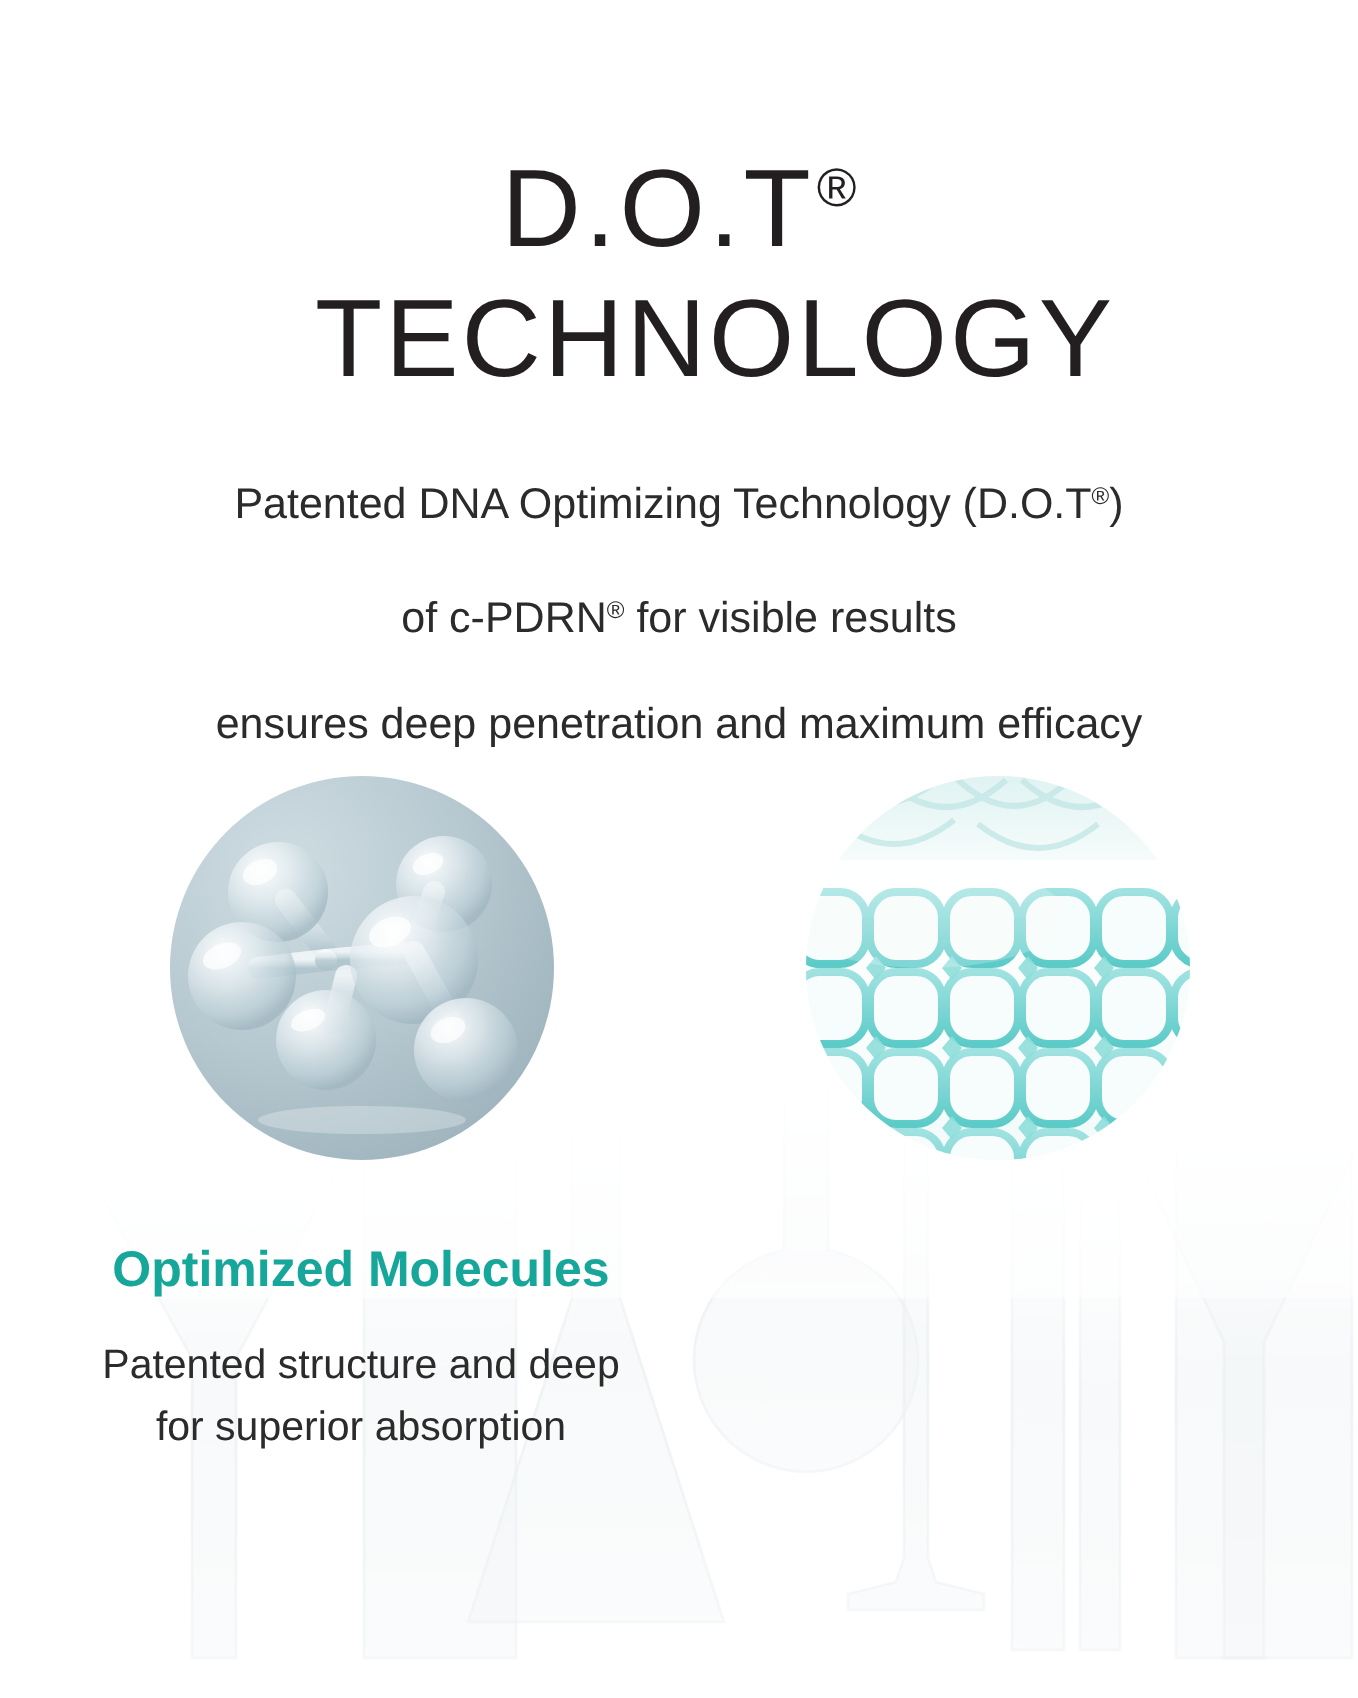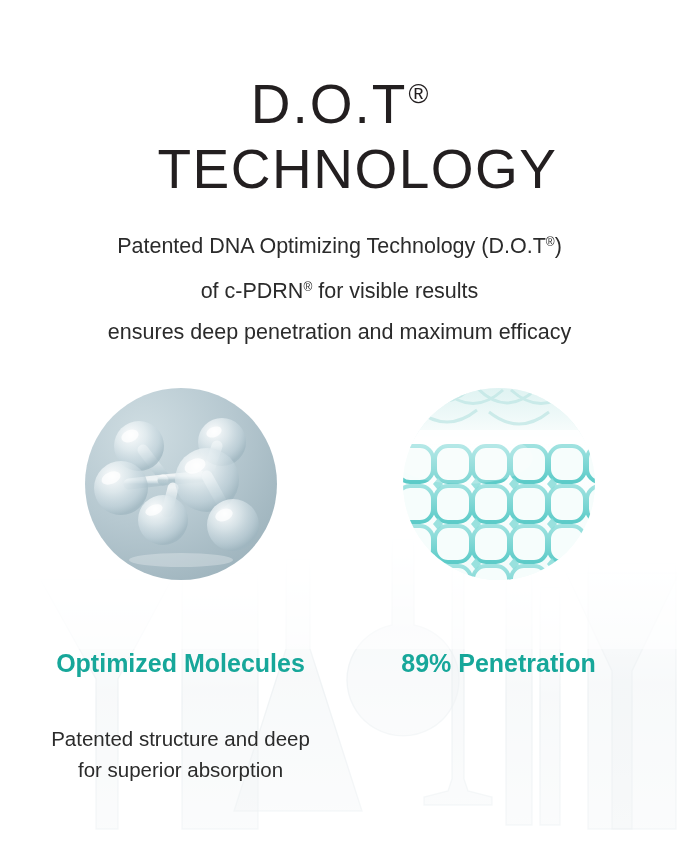--- a/index.html
+++ b/index.html
@@ -68,21 +68,21 @@
     position: absolute;
     top: 222px;
     left: 0;
     width: 679px;
     text-align: center;
     z-index: 3;
   }
   .subtitle-line {
     font-family: "Liberation Sans", sans-serif;
     font-size: 21.5px;
-    line-height: 41px;
+    line-height: 53px;
     font-weight: 400;
     color: #2b2b2b;
     white-space: nowrap;
   }
   .subtitle-line .reg {
     font-size: 12px;
     vertical-align: 7px;
   }
 
   
@@ -93,21 +93,20 @@
     width: 679px;
     display: flex;
     justify-content: center;
     z-index: 3;
   }
   .feature {
     width: 300px;
     display: flex;
     flex-direction: column;
     align-items: center;
-    gap: 28px;
   }
   .feature-left  { margin-right: 18px; }
 
   .circle {
     width: 192px;
     height: 192px;
     border-radius: 50%;
     overflow: hidden;
     position: relative;
     flex: none;
@@ -330,16 +329,15 @@
           <path d="M144 136 l5 -6 l5 6 l-5 6 z"></path>
           <path d="M30 176 l5 -6 l5 6 l-5 6 z"></path>
           <path d="M68 176 l5 -6 l5 6 l-5 6 z"></path>
           <path d="M106 176 l5 -6 l5 6 l-5 6 z"></path>
           <path d="M144 176 l5 -6 l5 6 l-5 6 z"></path>
         </g>
 
         <ellipse cx="60" cy="70" rx="70" ry="26" fill="#ffffff" opacity="0.22"></ellipse>
       </svg>
     </div>
-    <div class="feature-heading">89% Penetration</div>
   </div>
 
 </div>
 
 </body></html>

